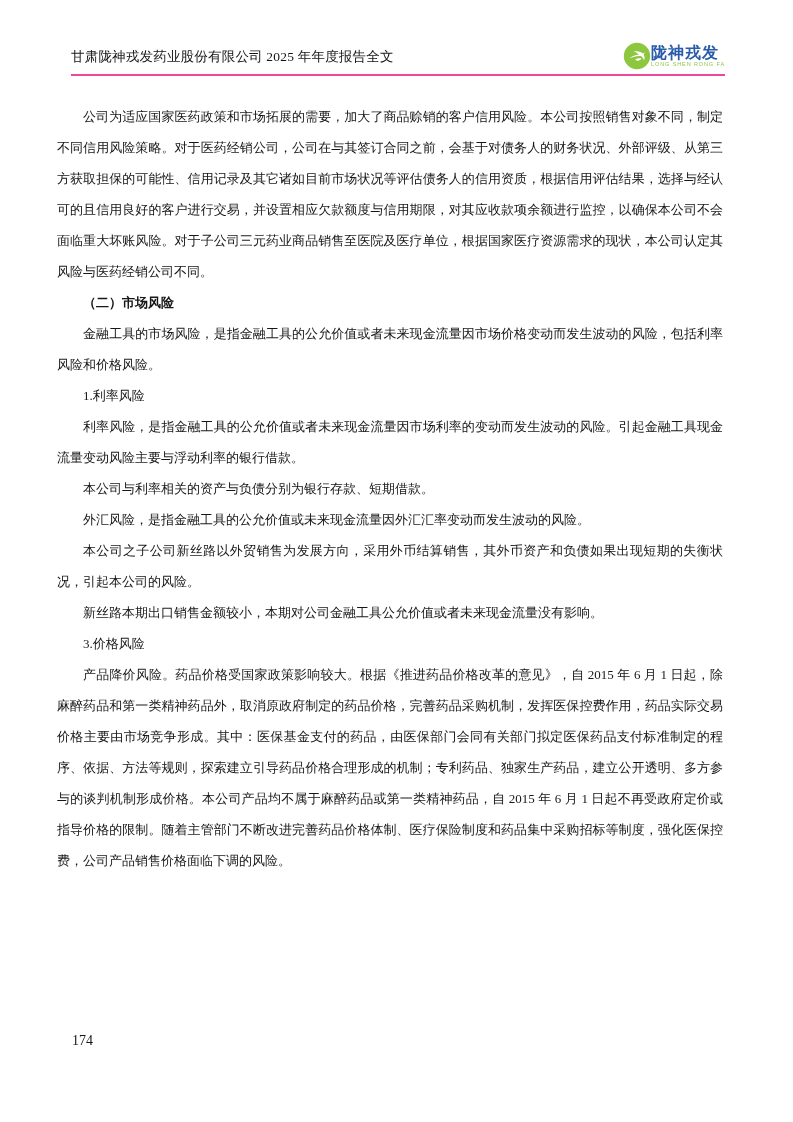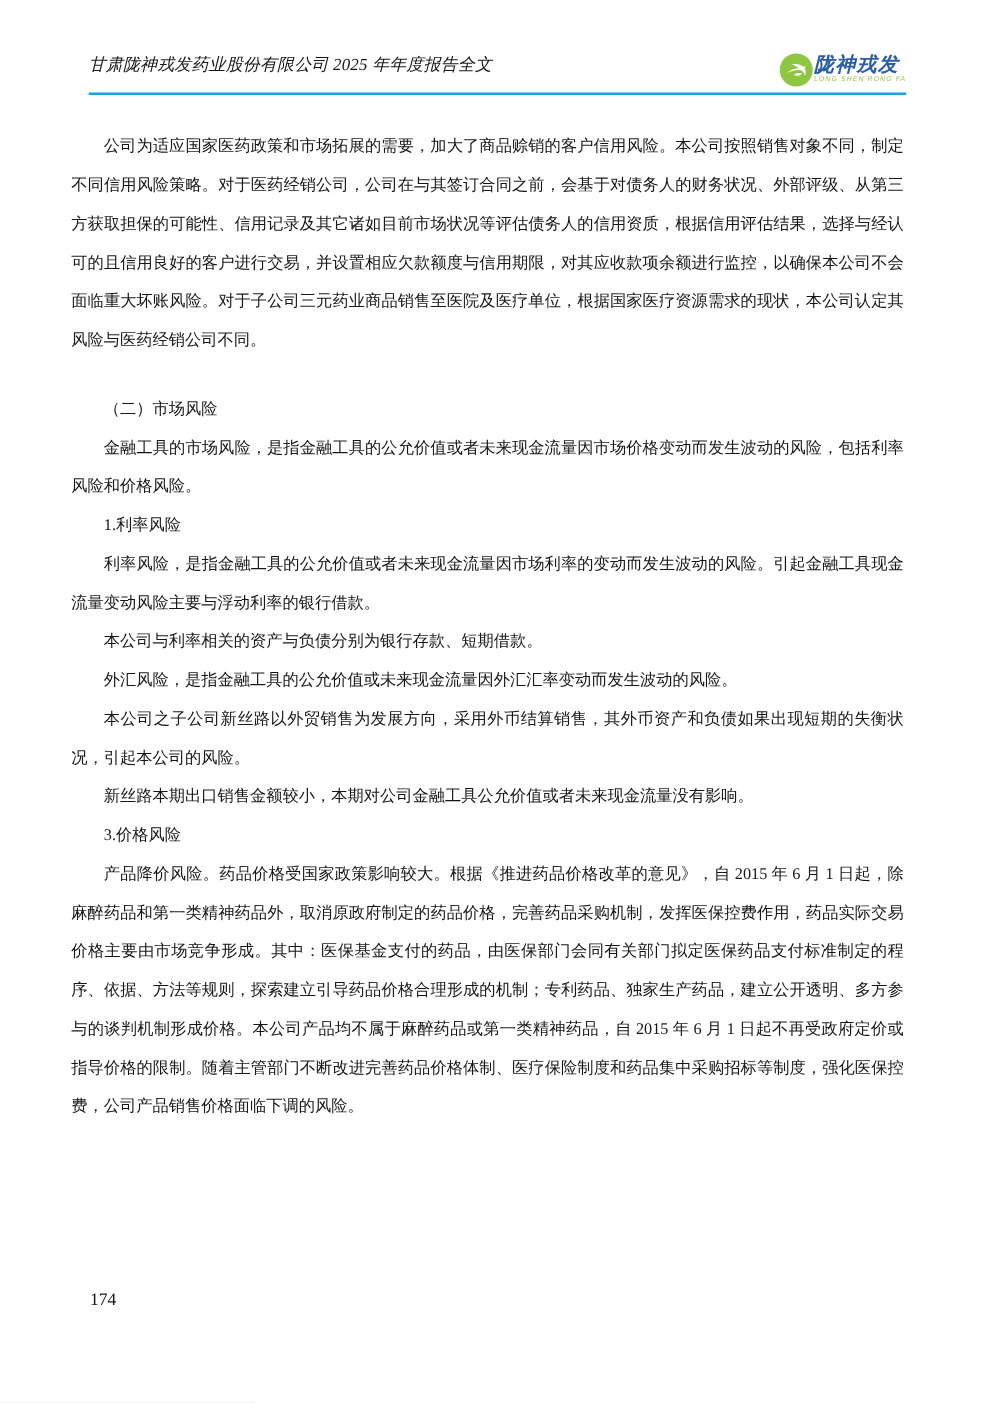--- a/index.html
+++ b/index.html
@@ -15,24 +15,23 @@
     overflow: hidden;
   }
   
   .header {
     position: absolute;
     left: 71px;
     right: 68px;
     top: 42px;
     display: flex;
     justify-content: space-between;
-    align-items: flex-start;
+    align-items: center;
     padding-bottom: 3px;
-    border-bottom: 2px solid #0ea5e9;
-    font-style: italic;
+    border-bottom: 2px solid #ec4899;
   }
   .header-title {
     font-size: 13.5px;
     line-height: 20px;
     letter-spacing: 0.2px;
     white-space: nowrap;
   }
   .logo {
     display: flex;
     align-items: center;
@@ -59,21 +58,21 @@
   .content {
     position: absolute;
     left: 57px;
     right: 70px;
     top: 101px;
     font-size: 13px;
     line-height: 31px;
     text-align: justify;
   }
   .content p { text-indent: 2em; margin: 0; }
-  .content p.section-heading { font-weight: normal; margin-top: 24px; }
+  .content p.section-heading { font-weight: bold; }
   
   .footer {
     position: absolute;
     left: 72px;
     top: 1031px;
     font-size: 14px;
     line-height: 20px;
   }
 </style>
 </head>

